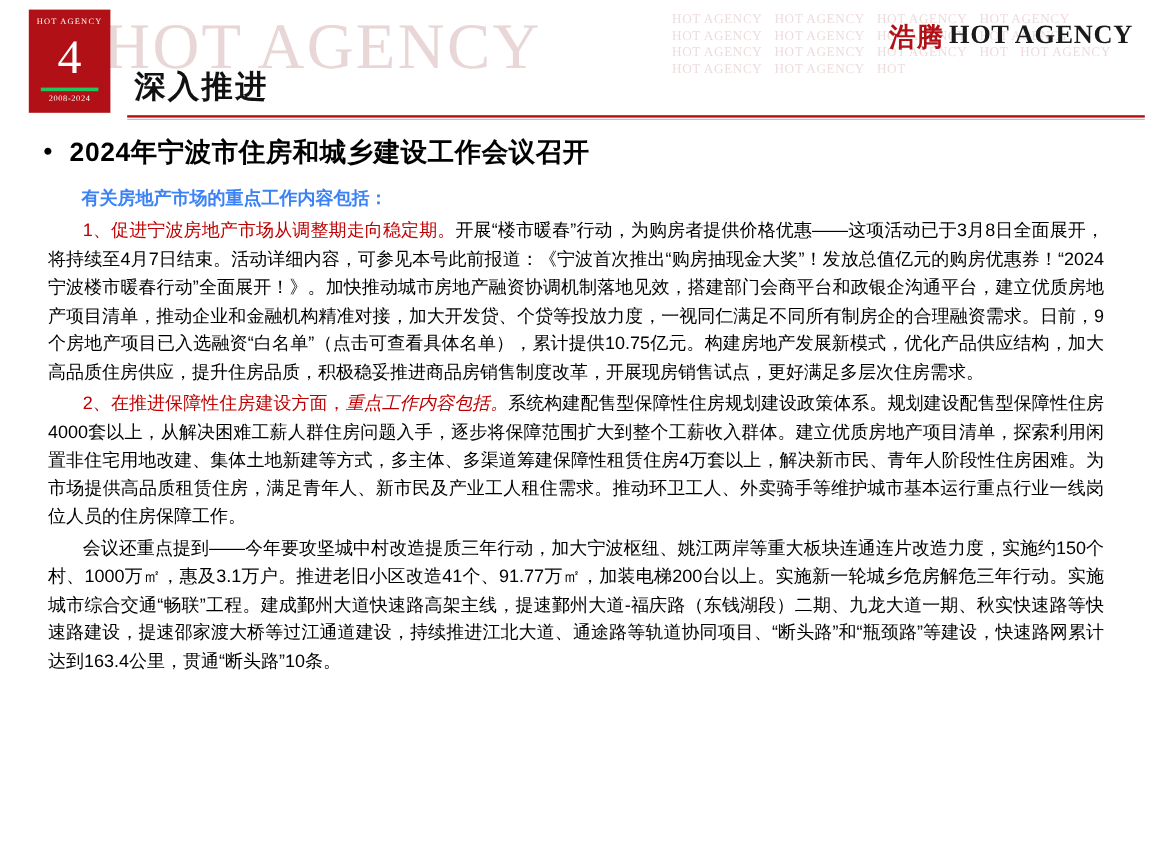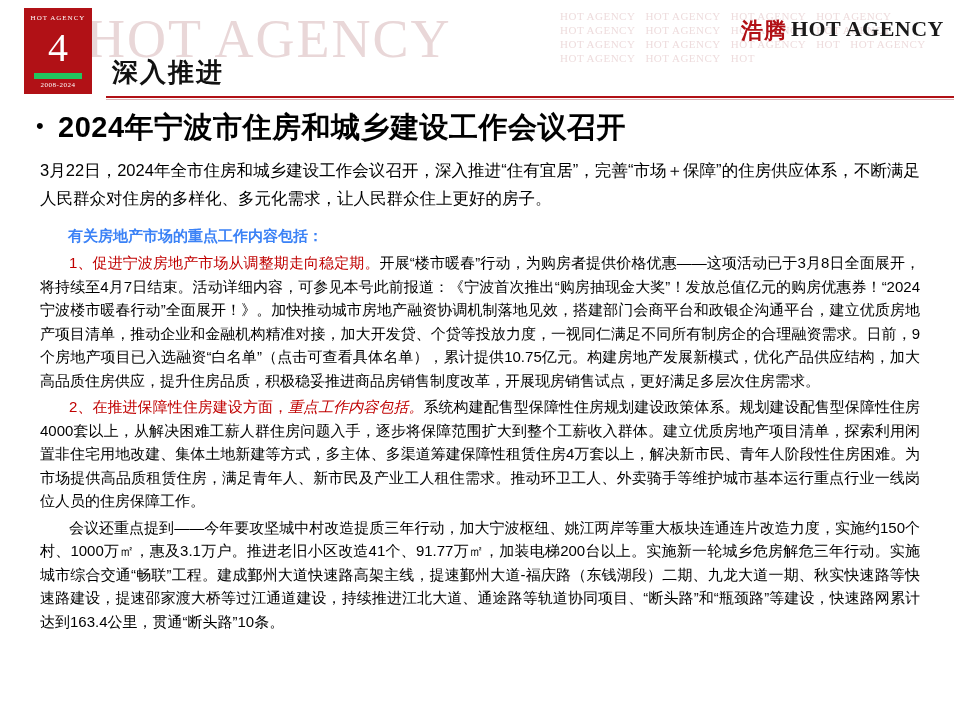--- a/index.html
+++ b/index.html
@@ -98,21 +98,21 @@
     font-family: "Liberation Serif", serif;
     font-size: 40px;
     line-height: 46px;
     font-weight: normal;
     margin-top: 2px;
   }
   .logo-bottom {
     font-family: "Liberation Serif", serif;
     font-size: 7px;
     letter-spacing: 0.5px;
-    border-top: 6px solid #22c55e;
+    border-top: 3px solid #22c55e;
     margin: 2px 10px 0 10px;
     padding-top: 2px;
   }
 
   .section-title {
     position: absolute;
     left: 112px;
     top: 55px;
     font-size: 26px;
     font-weight: bold;
@@ -149,21 +149,21 @@
     padding: 0 36px 0 36px;
   }
   .bullet {
     font-size: 22px;
     line-height: 28px;
     color: #000;
     width: 22px;
     flex: none;
   }
   .headline {
-    font-size: 29px;
+    font-size: 22px;
     font-weight: bold;
     color: #000000;
     letter-spacing: 0.5px;
     line-height: 30px;
   }
 
   .lead {
     margin: 14px 40px 0 40px;
     font-size: 16.5px;
     line-height: 28px;
@@ -234,21 +234,20 @@
   <div class="title-rule-thin"></div>
 </div>
 
 <div class="content">
 
   <div class="headline-row">
     <span class="bullet">•</span>
     <span class="headline">2024年宁波市住房和城乡建设工作会议召开</span>
   </div>
 
-  <p class="lead">3月22日，2024年全市住房和城乡建设工作会议召开，深入推进“住有宜居”，完善“市场＋保障”的住房供应体系，不断满足人民群众对住房的多样化、多元化需求，让人民群众住上更好的房子。</p>
 
   <p class="subhead">有关房地产市场的重点工作内容包括：</p>
 
   <p class="para"><span class="red">1、促进宁波房地产市场从调整期走向稳定期。</span><span>开展“楼市暖春”行动，为购房者提供价格优惠——这项活动已于3月8日全面展开，将持续至4月7日结束。活动详细内容，可参见本号此前报道：《宁波首次推出“购房抽现金大奖”！发放总值亿元的购房优惠券！“2024宁波楼市暖春行动”全面展开！》。加快推动城市房地产融资协调机制落地见效，搭建部门会商平台和政银企沟通平台，建立优质房地产项目清单，推动企业和金融机构精准对接，加大开发贷、个贷等投放力度，一视同仁满足不同所有制房企的合理融资需求。日前，9个房地产项目已入选融资“白名单”（点击可查看具体名单），累计提供10.75亿元。构建房地产发展新模式，优化产品供应结构，加大高品质住房供应，提升住房品质，积极稳妥推进商品房销售制度改革，开展现房销售试点，更好满足多层次住房需求。</span></p>
 
   <p class="para"><span class="red">2、在推进保障性住房建设方面，</span><span class="rednm">重点工作内容包括。</span><span>系统构建配售型保障性住房规划建设政策体系。规划建设配售型保障性住房4000套以上，从解决困难工薪人群住房问题入手，逐步将保障范围扩大到整个工薪收入群体。建立优质房地产项目清单，探索利用闲置非住宅用地改建、集体土地新建等方式，多主体、多渠道筹建保障性租赁住房4万套以上，解决新市民、青年人阶段性住房困难。为市场提供高品质租赁住房，满足青年人、新市民及产业工人租住需求。推动环卫工人、外卖骑手等维护城市基本运行重点行业一线岗位人员的住房保障工作。</span></p>
 
   <p class="para">会议还重点提到——今年要攻坚城中村改造提质三年行动，加大宁波枢纽、姚江两岸等重大板块连通连片改造力度，实施约150个村、1000万㎡，惠及3.1万户。推进老旧小区改造41个、91.77万㎡，加装电梯200台以上。实施新一轮城乡危房解危三年行动。实施城市综合交通“畅联”工程。建成鄞州大道快速路高架主线，提速鄞州大道-福庆路（东钱湖段）二期、九龙大道一期、秋实快速路等快速路建设，提速邵家渡大桥等过江通道建设，持续推进江北大道、通途路等轨道协同项目、“断头路”和“瓶颈路”等建设，快速路网累计达到163.4公里，贯通“断头路”10条。</p>
 
 </div>

